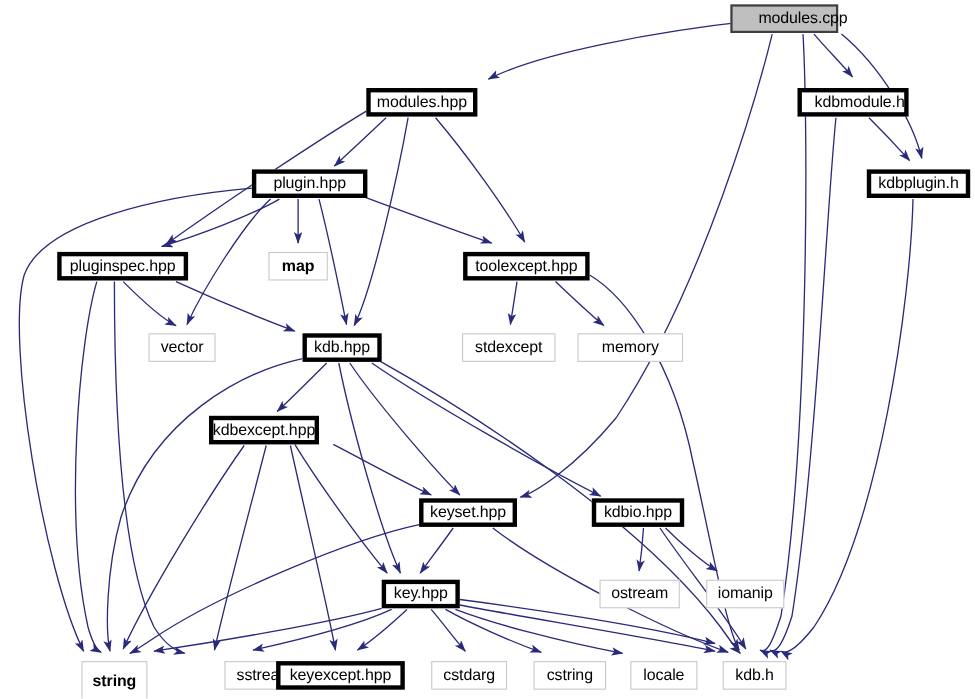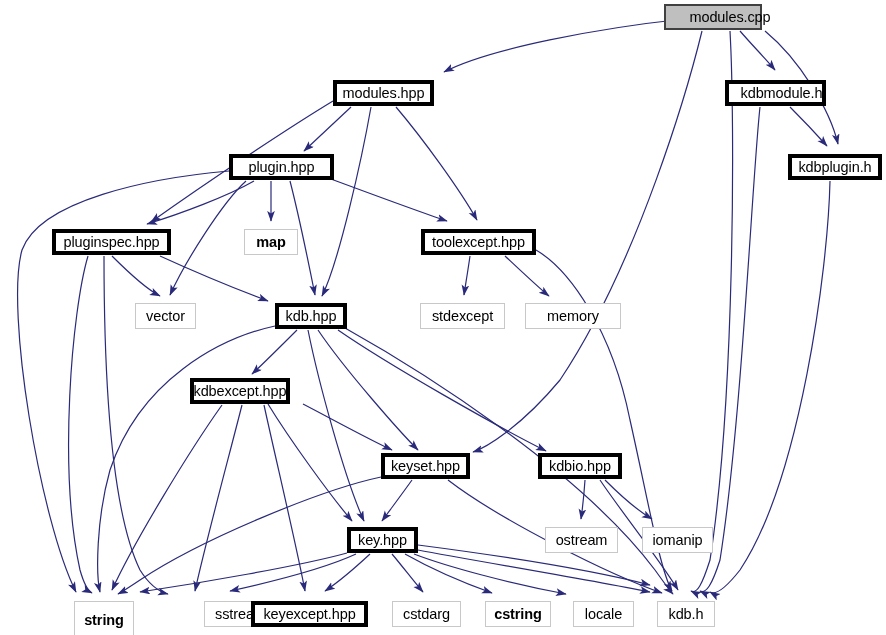--- a/index.html
+++ b/index.html
@@ -139,21 +139,21 @@
       </div>
       <div class="node sys" style="left: 156px; top: 601px; width: 73px; height: 26px; margin-left: 48px;">
         <span>sstream</span>
       </div>
       <div class="node hdr" style="left: 251px; top: 601px; width: 117px; height: 26px;">
         <span>keyexcept.hpp</span>
       </div>
       <div class="node sys" style="left: 392px; top: 601px; width: 69px; height: 26px;">
         <span>cstdarg</span>
       </div>
-      <div class="node sys" style="left: 485px; top: 601px; width: 66px; height: 26px; font-weight: bold;">
+      <div class="node sys" style="left: 485px; top: 601px; width: 66px; height: 26px;">
         <span>cstring</span>
       </div>
       <div class="node sys" style="left: 573px; top: 601px; width: 61px; height: 26px;">
         <span>locale</span>
       </div>
       <div class="node sys" style="left: 657px; top: 601px; width: 58px; height: 26px;">
         <span>kdb.h</span>
       </div>
     </div>
 </div>

